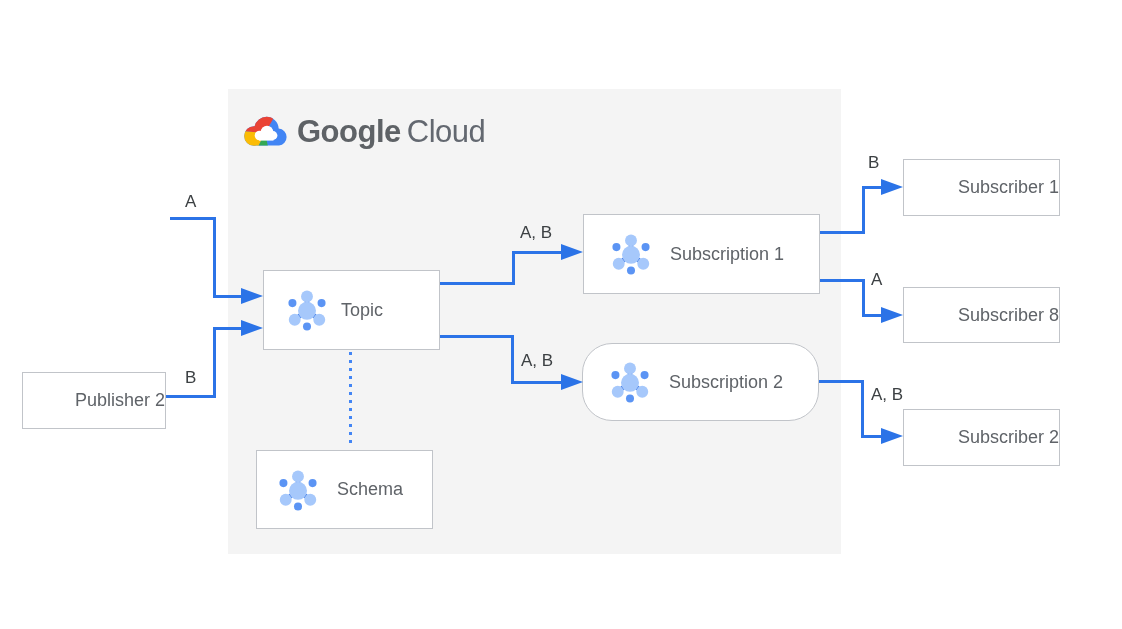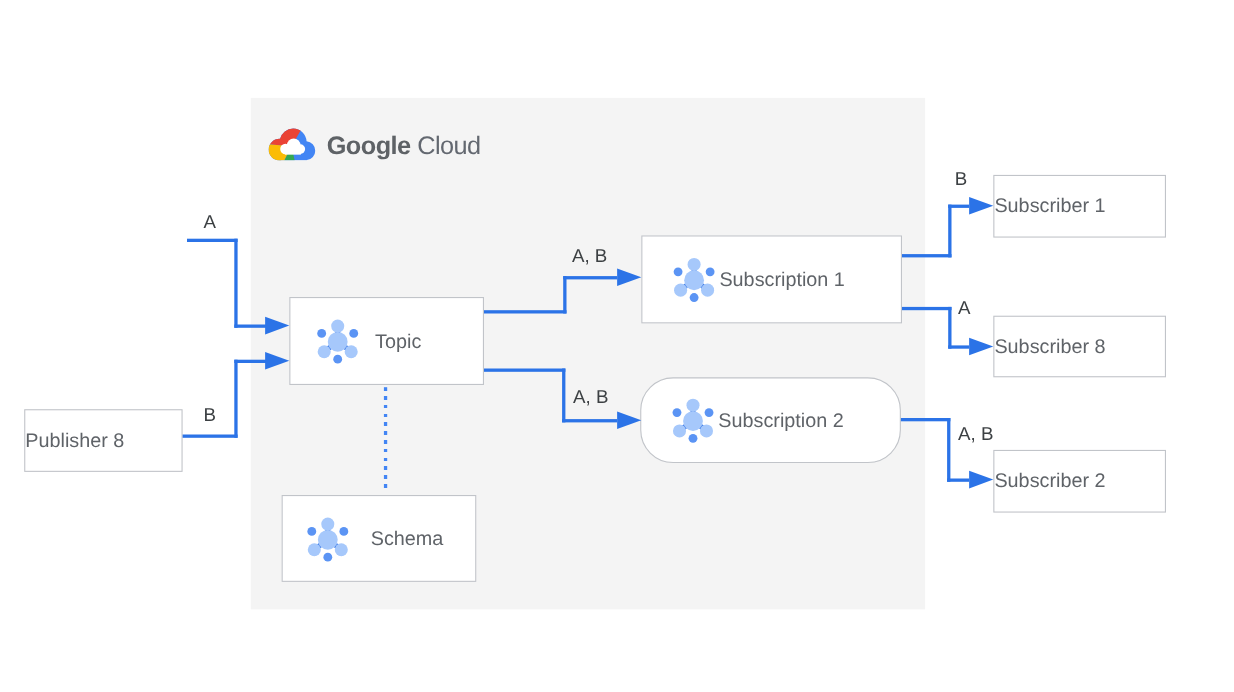--- a/index.html
+++ b/index.html
@@ -12,41 +12,41 @@
   }
   html,body{margin:0;padding:0;background:#fff;}
   .canvas{
     position:relative;width:1122px;height:629px;background:#fff;
     font-family:"Liberation Sans",sans-serif;overflow:hidden;
   }
   .panel{position:absolute;left:228px;top:89px;width:613px;height:465px;background:var(--panel);}
   
   .logo{position:absolute;left:242px;top:111px;height:42px;display:flex;align-items:center;}
   .gc-logo{width:46px;height:37px;display:block;}
-  .logo-text{margin-left:9px;font-size:23px;color:#5e6266;letter-spacing:-0.5px;white-space:nowrap;}
+  .logo-text{margin-left:9px;font-size:31px;color:#5e6266;letter-spacing:-0.5px;white-space:nowrap;}
   .logo-text .brand{font-weight:700;}
   .logo-text .product{font-weight:400;margin-left:6px;color:#636870;}
   
   .box{
     position:absolute;background:#fff;border:1px solid var(--border);
     display:flex;align-items:center;box-sizing:border-box;
     color:var(--boxtext);font-size:18px;
   }
-  .box.center{justify-content:flex-start;}
+  .box.center{justify-content:flex-end;}
   .ps-icon{width:46px;height:46px;flex:0 0 auto;}
   .box-label{white-space:nowrap;}
   .b-publisher1{left:27px;top:190px;width:143px;height:58px;}
   .b-publisher2{left:22px;top:372px;width:144px;height:57px;}
   .b-topic{left:263px;top:270px;width:177px;height:80px;padding-left:20px;}
   .b-topic .box-label{margin-left:11px;}
   .b-schema{left:256px;top:450px;width:177px;height:79px;padding-left:18px;}
   .b-schema .box-label{margin-left:16px;}
   .b-subscription1{left:583px;top:214px;width:237px;height:80px;padding-left:24px;}
   .b-subscription2{left:582px;top:343px;width:237px;height:78px;padding-left:24px;border-radius:30px;}
-  .b-subscription1 .box-label,.b-subscription2 .box-label{}
+  .b-subscription1 .box-label,.b-subscription2 .box-label{margin-left:16px;}
   .b-subscriber1{left:903px;top:159px;width:157px;height:57px;}
   .b-subscriber2{left:903px;top:287px;width:157px;height:56px;}
   .b-subscriber3{left:903px;top:409px;width:157px;height:57px;}
   
   .seg{position:absolute;display:block;background:var(--arrow);}
   .head{
     position:absolute;display:block;width:0;height:0;
     border-top:8px solid transparent;border-bottom:8px solid transparent;
     border-left:22px solid var(--arrow);
   }
@@ -102,21 +102,21 @@
           <rect x="17" y="21" width="14.5" height="5.6"></rect>
         </g>
       </g>
     </svg>
     <div class="logo-text">
       <span class="brand">Google</span><span class="product">Cloud</span>
     </div>
   </div>
 
   <div class="box center b-publisher2">
-    <span class="box-label">Publisher 8</span>
+    <span class="box-label">Publisher 2</span>
   </div>
 
   <div class="box b-schema">
     <svg class="ps-icon" viewBox="0 0 24 24">
         <use href="#pubsub"></use>
       </svg>
     <span class="box-label">Schema</span>
   </div>
 
   <div class="box b-topic">

